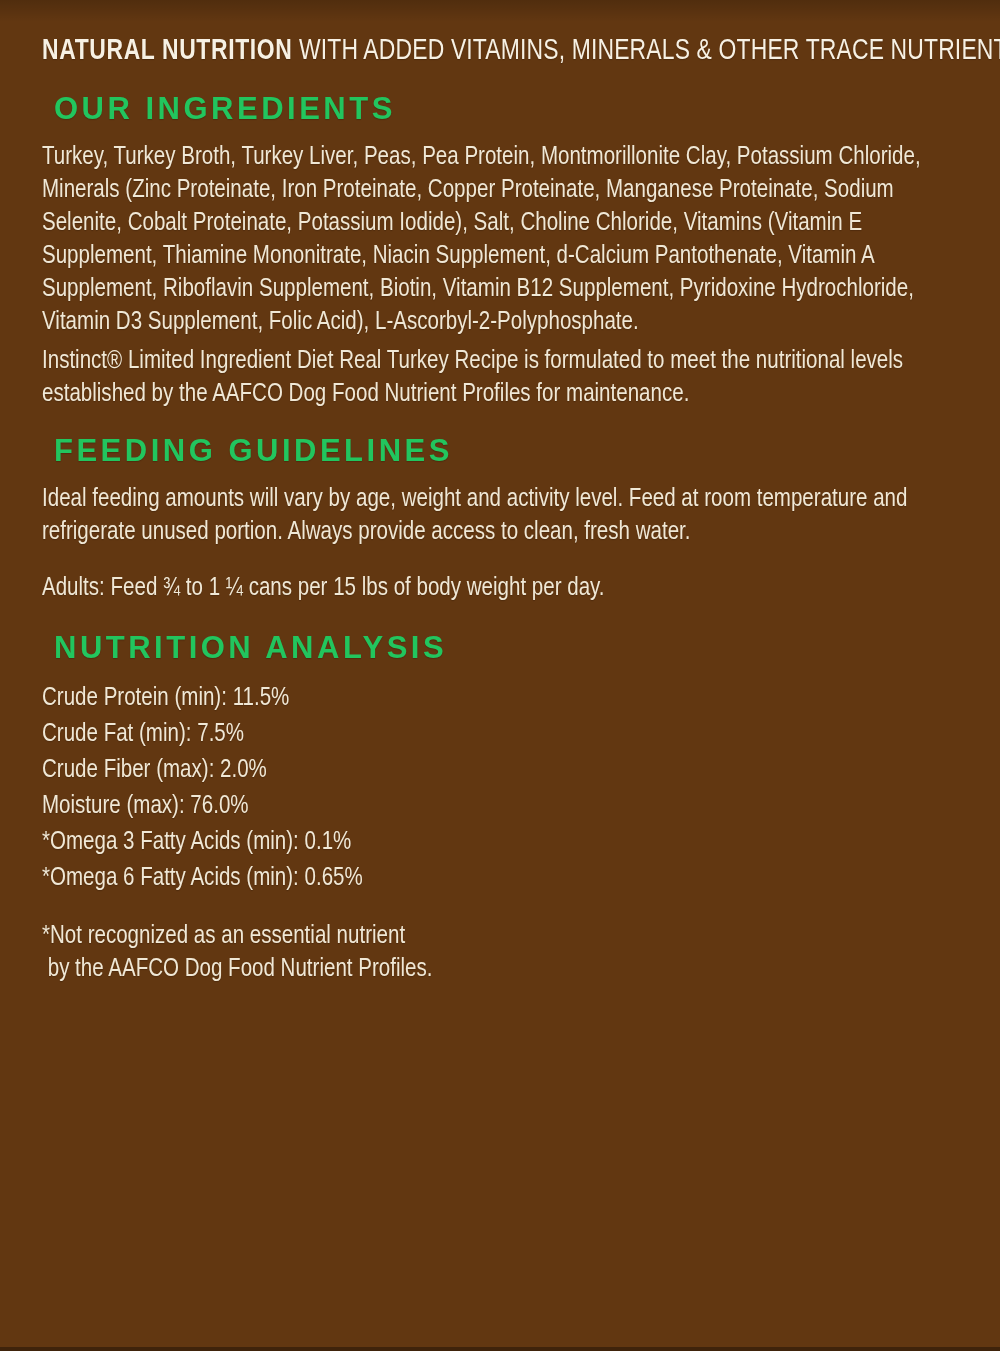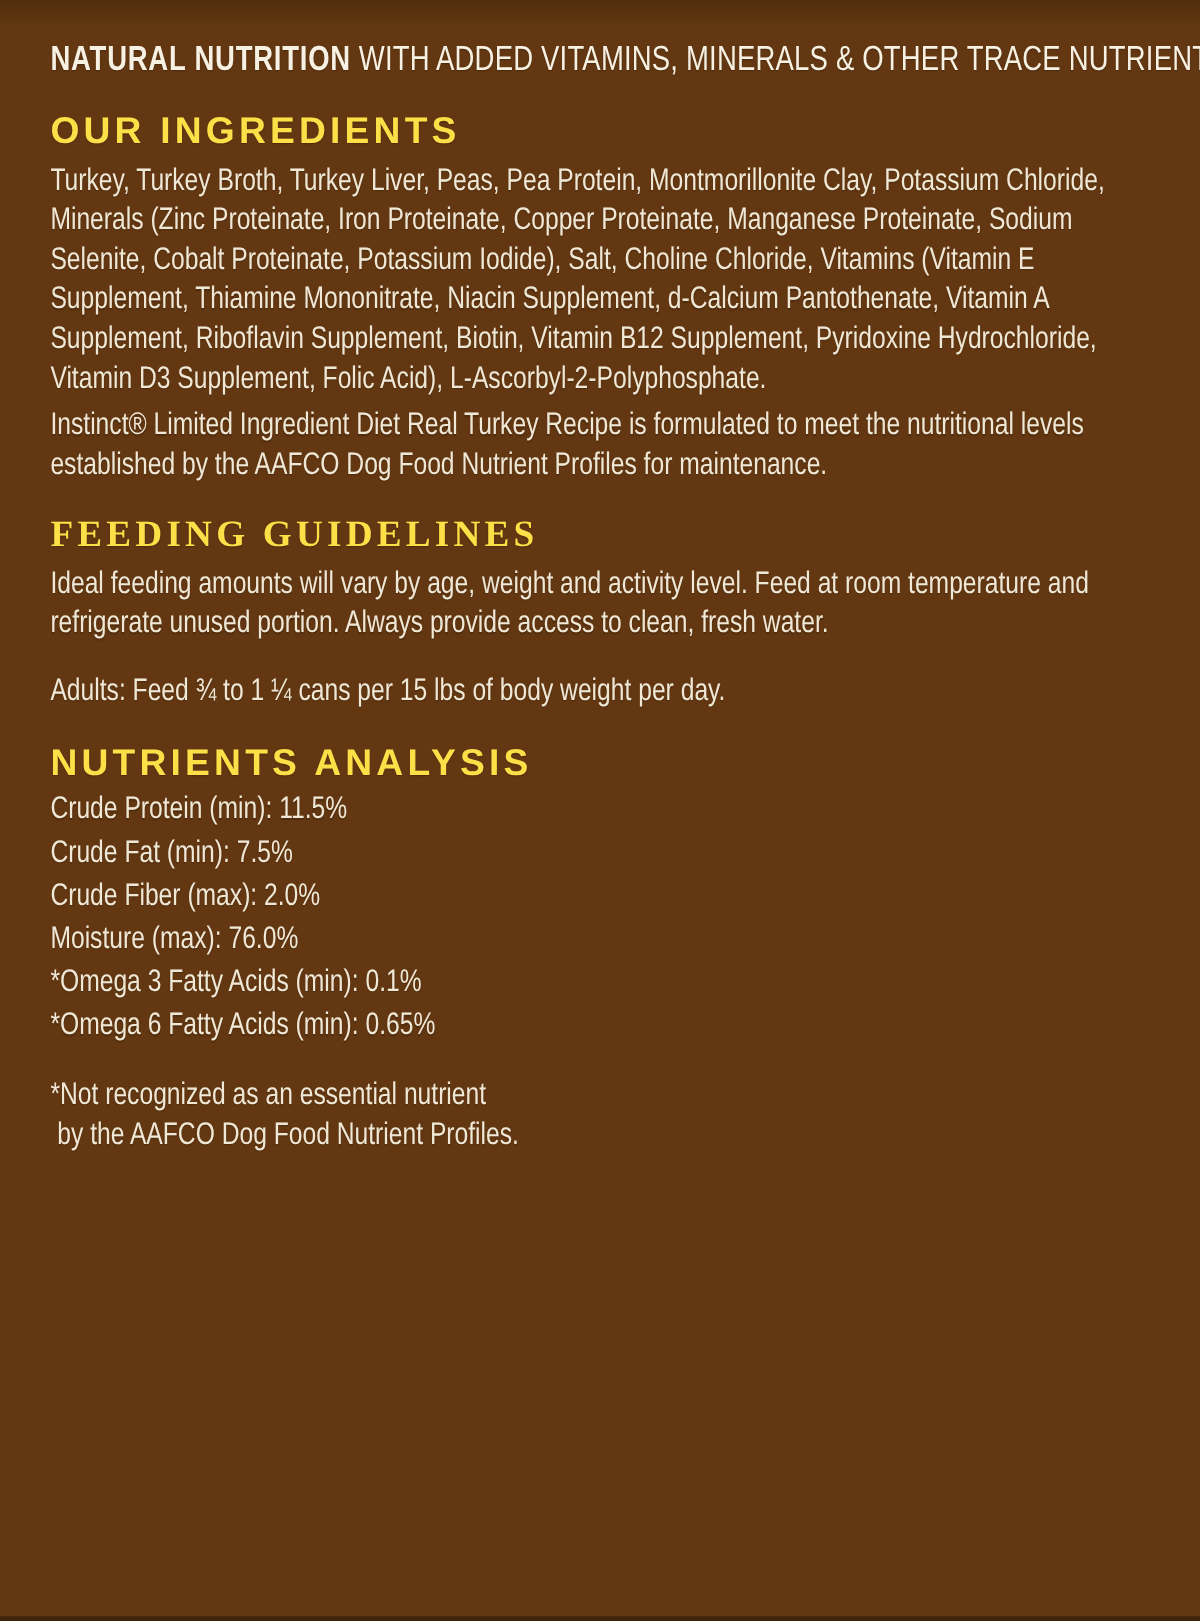--- a/index.html
+++ b/index.html
@@ -46,31 +46,31 @@
     letter-spacing: 0.2px;
     color: #f7f1e4;
     text-shadow: 0 1px 1px rgba(40,20,5,0.35);
     white-space: nowrap;
   }
   .banner .bold-part {
     font-weight: 800;
     letter-spacing: 0.8px;
   }
   h2 {
-    margin: 0;
+    margin: 12px;
     font-size: 31px;
     line-height: 36px;
     font-weight: 700;
     letter-spacing: 3.5px;
-    color: #fde047;
+    color: #22c55e;
     text-shadow: 0 1px 1px rgba(40,20,5,0.3);
   }
   .h-ingredients        { margin-top: 27px; }
   .h-complete           { margin-top: 30px; }
-  .h-feeding            { margin-top: 24px; font-family: Liberation Serif, serif; }
+  .h-feeding            { margin-top: 24px; }
   .h-guaranteed         { margin-top: 27px; }
   .body {
     margin: 0;
     font-size: 26px;
     line-height: 33px;
     color: #f0e8d6;
     text-shadow: 0 1px 1px rgba(40,20,5,0.3);
   }
   .para { margin-top: 6px; }
   .adults { margin-top: 23px; }
@@ -113,21 +113,21 @@
 
   <h2 class="h-ingredients">OUR INGREDIENTS</h2>
   <p class="body cond para">Turkey, Turkey Broth, Turkey Liver, Peas, Pea Protein, Montmorillonite Clay, Potassium Chloride, Minerals (Zinc Proteinate, Iron Proteinate, Copper Proteinate, Manganese Proteinate, Sodium Selenite, Cobalt Proteinate, Potassium Iodide), Salt, Choline Chloride, Vitamins (Vitamin E Supplement, Thiamine Mononitrate, Niacin Supplement, d-Calcium Pantothenate, Vitamin A Supplement, Riboflavin Supplement, Biotin, Vitamin B12 Supplement, Pyridoxine Hydrochloride, Vitamin D3 Supplement, Folic Acid), L-Ascorbyl-2-Polyphosphate.</p>
 
   <p class="body cond para">Instinct® Limited Ingredient Diet Real Turkey Recipe is formulated to meet the nutritional levels established by the AAFCO Dog Food Nutrient Profiles for maintenance.</p>
 
   <h2 class="h-feeding">FEEDING GUIDELINES</h2>
   <p class="body cond para">Ideal feeding amounts will vary by age, weight and activity level. Feed at room temperature and refrigerate unused portion. Always provide access to clean, fresh water.</p>
   <p class="body cond adults">Adults: Feed ¾ to 1 ¼ cans per 15 lbs of body weight per day.</p>
 
-  <h2 class="h-guaranteed">NUTRIENTS ANALYSIS</h2>
+  <h2 class="h-guaranteed">NUTRITION ANALYSIS</h2>
 
   <div class="cols">
     <div class="col-left">
       <div class="body cond ga-rows">Crude Protein (min): 11.5%
 Crude Fat (min): 7.5%
 Crude Fiber (max): 2.0%
 Moisture (max): 76.0%
 *Omega 3 Fatty Acids (min): 0.1%
 *Omega 6 Fatty Acids (min): 0.65%</div>
     </div>

